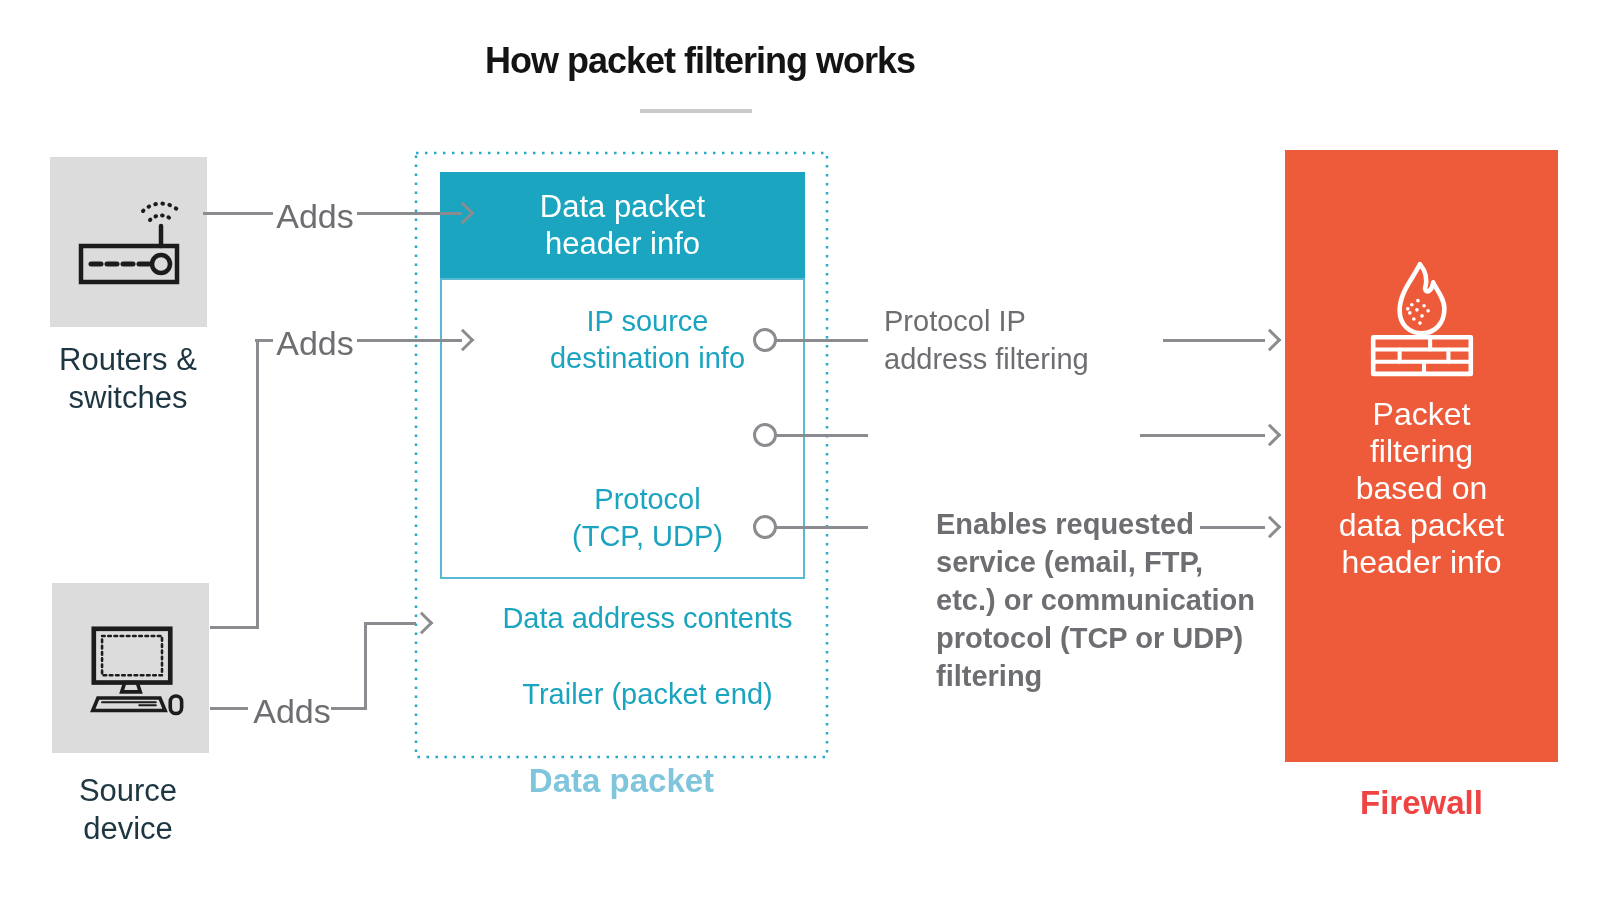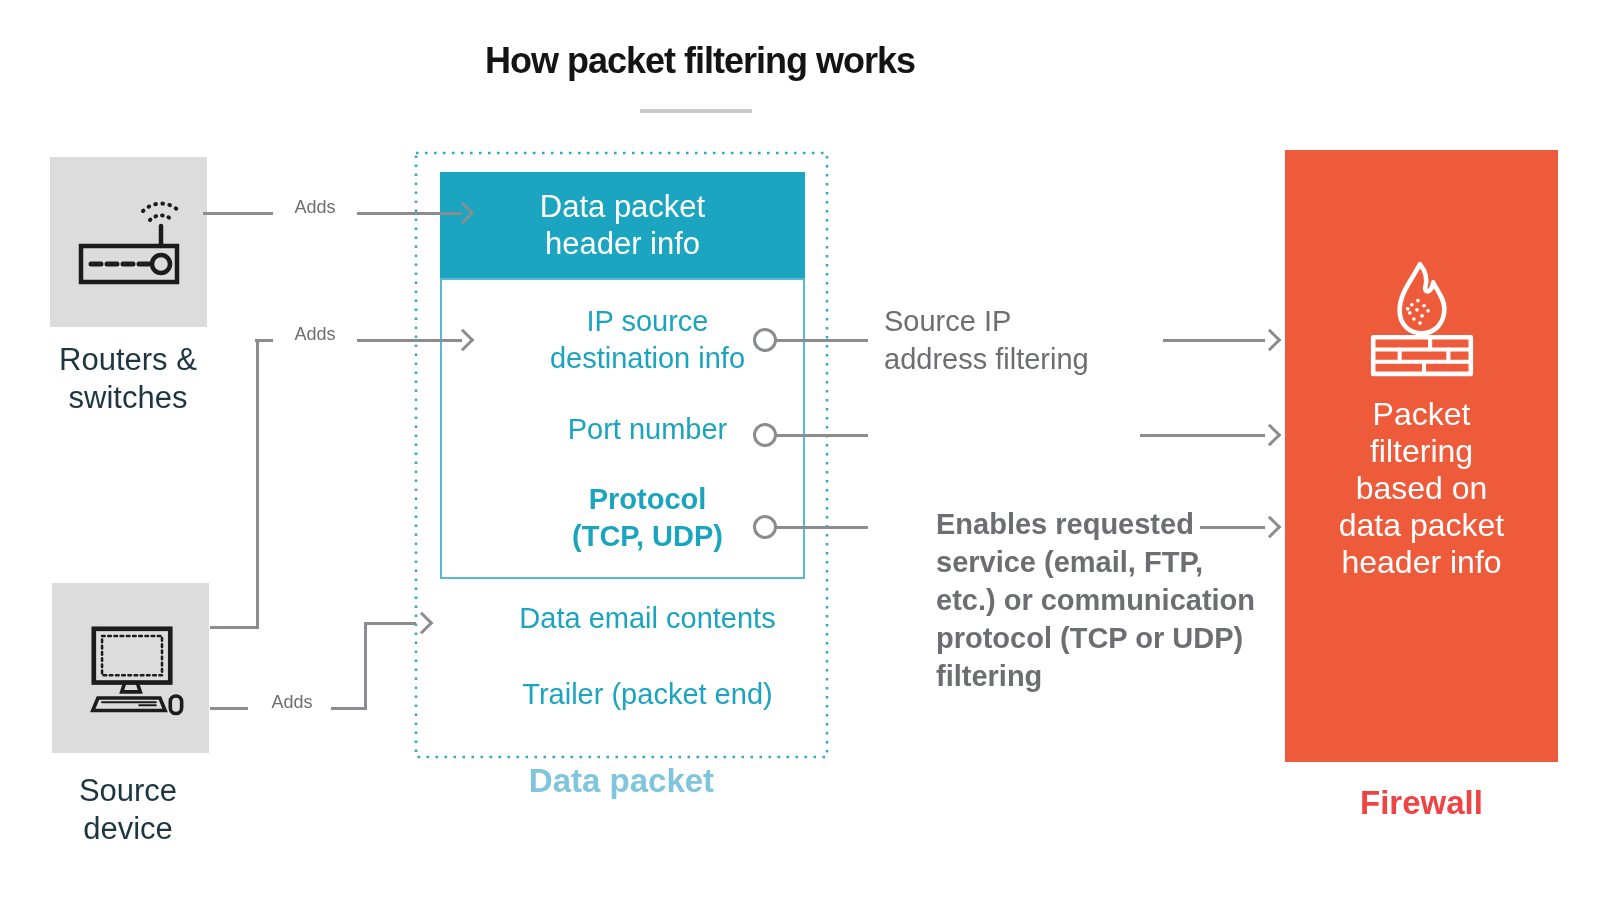--- a/index.html
+++ b/index.html
@@ -13,21 +13,21 @@
         border-right:3px solid #8a8c8f;transform:rotate(45deg);}
   .node-circle{position:absolute;width:24px;height:24px;border:3px solid #8a8c8f;
         border-radius:50%;background:#fff;box-sizing:border-box;z-index:3;}
   .title{position:absolute;left:200px;top:40px;width:1000px;text-align:center;
         font-size:36px;font-weight:bold;color:#141414;letter-spacing:-1px;}
   .title-rule{position:absolute;left:640px;top:109px;width:112px;height:4px;background:#c9caca;}
   .src-box{position:absolute;width:157px;height:170px;background:#dbdcdb;
         display:flex;align-items:center;justify-content:center;}
   .src-label{position:absolute;width:240px;text-align:center;font-size:31px;line-height:38px;
         font-weight:normal;color:#1d3642;}
-  .adds{position:absolute;width:84px;text-align:center;font-size:18px;color:#6d6e71;}
+  .adds{position:absolute;width:84px;text-align:center;font-size:34px;color:#6d6e71;}
   .teal-header{position:absolute;left:440px;top:172px;width:365px;height:106px;background:#1ba5c0;
         color:#ffffff;font-size:31px;line-height:37px;text-align:center;
         display:flex;align-items:center;justify-content:center;z-index:1;}
   .inner-box{position:absolute;left:440px;top:278px;width:365px;height:301px;
         border:2px solid #57bad2;background:#ffffff;box-sizing:border-box;}
   .field{position:absolute;left:440px;width:415px;text-align:center;color:#1ba4bf;
         font-size:29px;line-height:37px;z-index:2;}
   .caption{position:absolute;text-align:center;font-weight:bold;font-size:33px;}
   .ann{position:absolute;font-size:29px;line-height:38px;color:#6d6e71;}
   .fw-box{position:absolute;left:1285px;top:150px;width:273px;height:612px;background:#ee5b3b;}
@@ -76,24 +76,23 @@
   <svg class="abs" style="left:414px;top:151px;" width="416" height="609">
     <rect x="2" y="2" width="411" height="604" fill="none" stroke="#2aaac9" stroke-width="2.5" stroke-dasharray="2.5 6.5"></rect>
   </svg>
 
   <div class="teal-header pre">Data packet
 header info</div>
 
   <div class="inner-box"></div>
   <div class="field pre" style="top:303px;">IP source
 destination info</div>
-  <div class="field" style="top:411px;">Port number</div>
-  <div class="field pre" style="top:481px;font-weight:bold;">Protocol
+  <div class="field pre" style="top:481px;">Protocol
 (TCP, UDP)</div>
-  <div class="field" style="top:600px;">Data email contents</div>
+  <div class="field" style="top:600px;">Data address contents</div>
   <div class="field" style="top:676px;">Trailer (packet end)</div>
   <div class="caption" style="left:416px;top:762px;width:411px;color:#7fc5dc;">Data packet</div>
 
   <div class="hline" style="left:203px;top:211.5px;width:70px;"></div>
   <div class="adds" style="left:273px;top:197px;">Adds</div>
   <div class="hline" style="left:357px;top:211.5px;width:105px;z-index:2;"></div>
   <div class="chev" style="left:455px;top:205px;z-index:2;"></div>
 
   <div class="hline" style="left:210px;top:626px;width:48px;"></div>
   <div class="vline" style="left:255.5px;top:338.5px;height:290px;"></div>
@@ -109,21 +108,21 @@
   <div class="hline" style="left:364px;top:621.5px;width:52px;"></div>
   <div class="chev" style="left:414px;top:615px;"></div>
 
   <div class="node-circle" style="left:753px;top:328px;"></div>
   <div class="node-circle" style="left:753px;top:423px;"></div>
   <div class="node-circle" style="left:753px;top:515px;"></div>
   <div class="hline" style="left:776px;top:338.5px;width:92px;"></div>
   <div class="hline" style="left:776px;top:433.5px;width:92px;"></div>
   <div class="hline" style="left:776px;top:525.5px;width:92px;"></div>
 
-  <div class="ann pre" style="left:884px;top:302px;">Source IP
+  <div class="ann pre" style="left:884px;top:302px;">Protocol IP
 address filtering</div>
   <div class="ann pre" style="left:936px;top:505px;font-weight:bold;">Enables requested
 service (email, FTP,
 etc.) or communication
 protocol (TCP or UDP)
 filtering</div>
 
   <div class="hline" style="left:1163px;top:338.5px;width:102px;"></div>
   <div class="chev" style="left:1262px;top:332px;"></div>
   <div class="hline" style="left:1140px;top:433.5px;width:125px;"></div>

